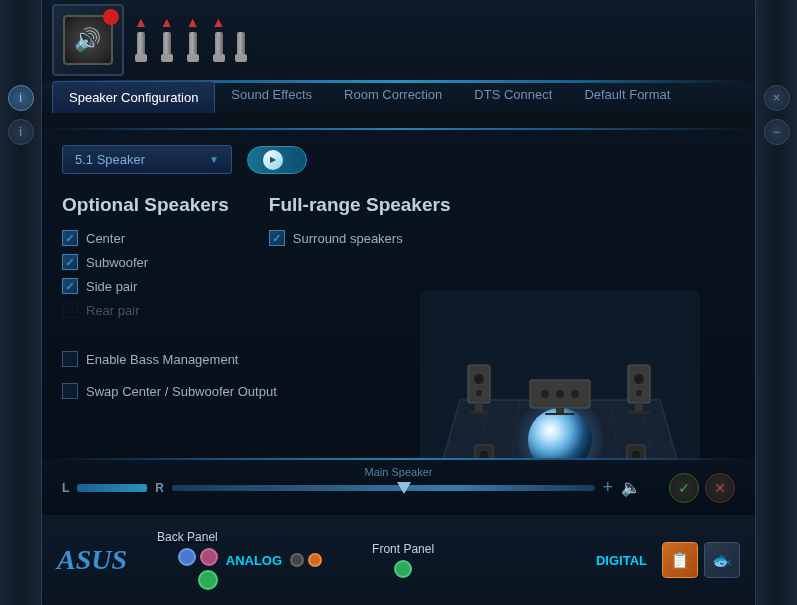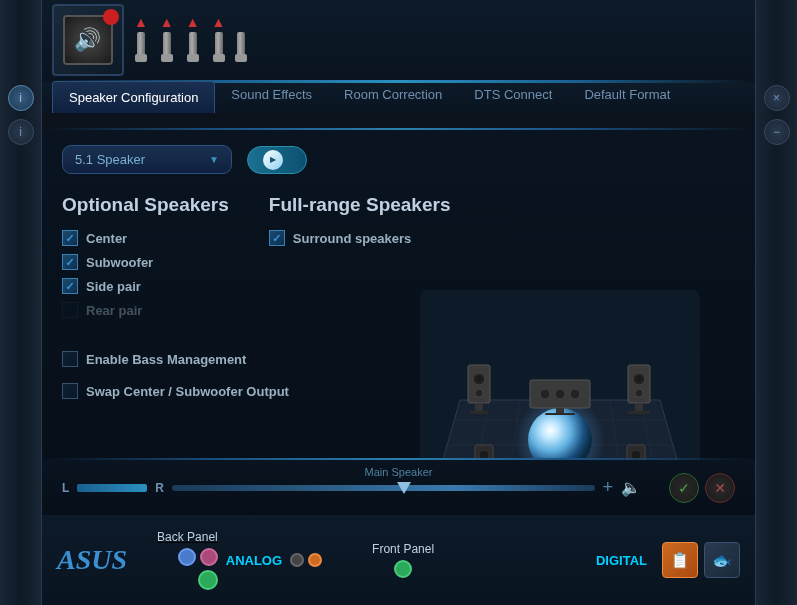--- a/index.html
+++ b/index.html
@@ -236,21 +236,21 @@
       gap: 15px;
       margin-bottom: 20px;
     }
 
     .speaker-dropdown {
       background: linear-gradient(180deg, #1a3050 0%, #0f2040 100%);
       border: 1px solid #2a5080;
       color: #7ab0d0;
       padding: 6px 12px;
       font-size: 13px;
-      border-radius: 9px;
+      border-radius: 3px;
       display: flex;
       align-items: center;
       gap: 8px;
       cursor: pointer;
       width: 170px;
     }
 
     .dropdown-arrow {
       color: #3a90c0;
       margin-left: auto;
@@ -303,21 +303,20 @@
       margin-bottom: 10px;
     }
 
     .checkbox-item {
       display: flex;
       align-items: center;
       gap: 8px;
       padding: 4px 0;
       color: #9ab0c0;
       font-size: 13px;
-      font-weight: bold;
     }
 
     .checkbox {
       width: 16px;
       height: 16px;
       border: 1px solid #3a5070;
       background: linear-gradient(135deg, #0d2035 0%, #091828 100%);
       display: flex;
       align-items: center;
       justify-content: center;

